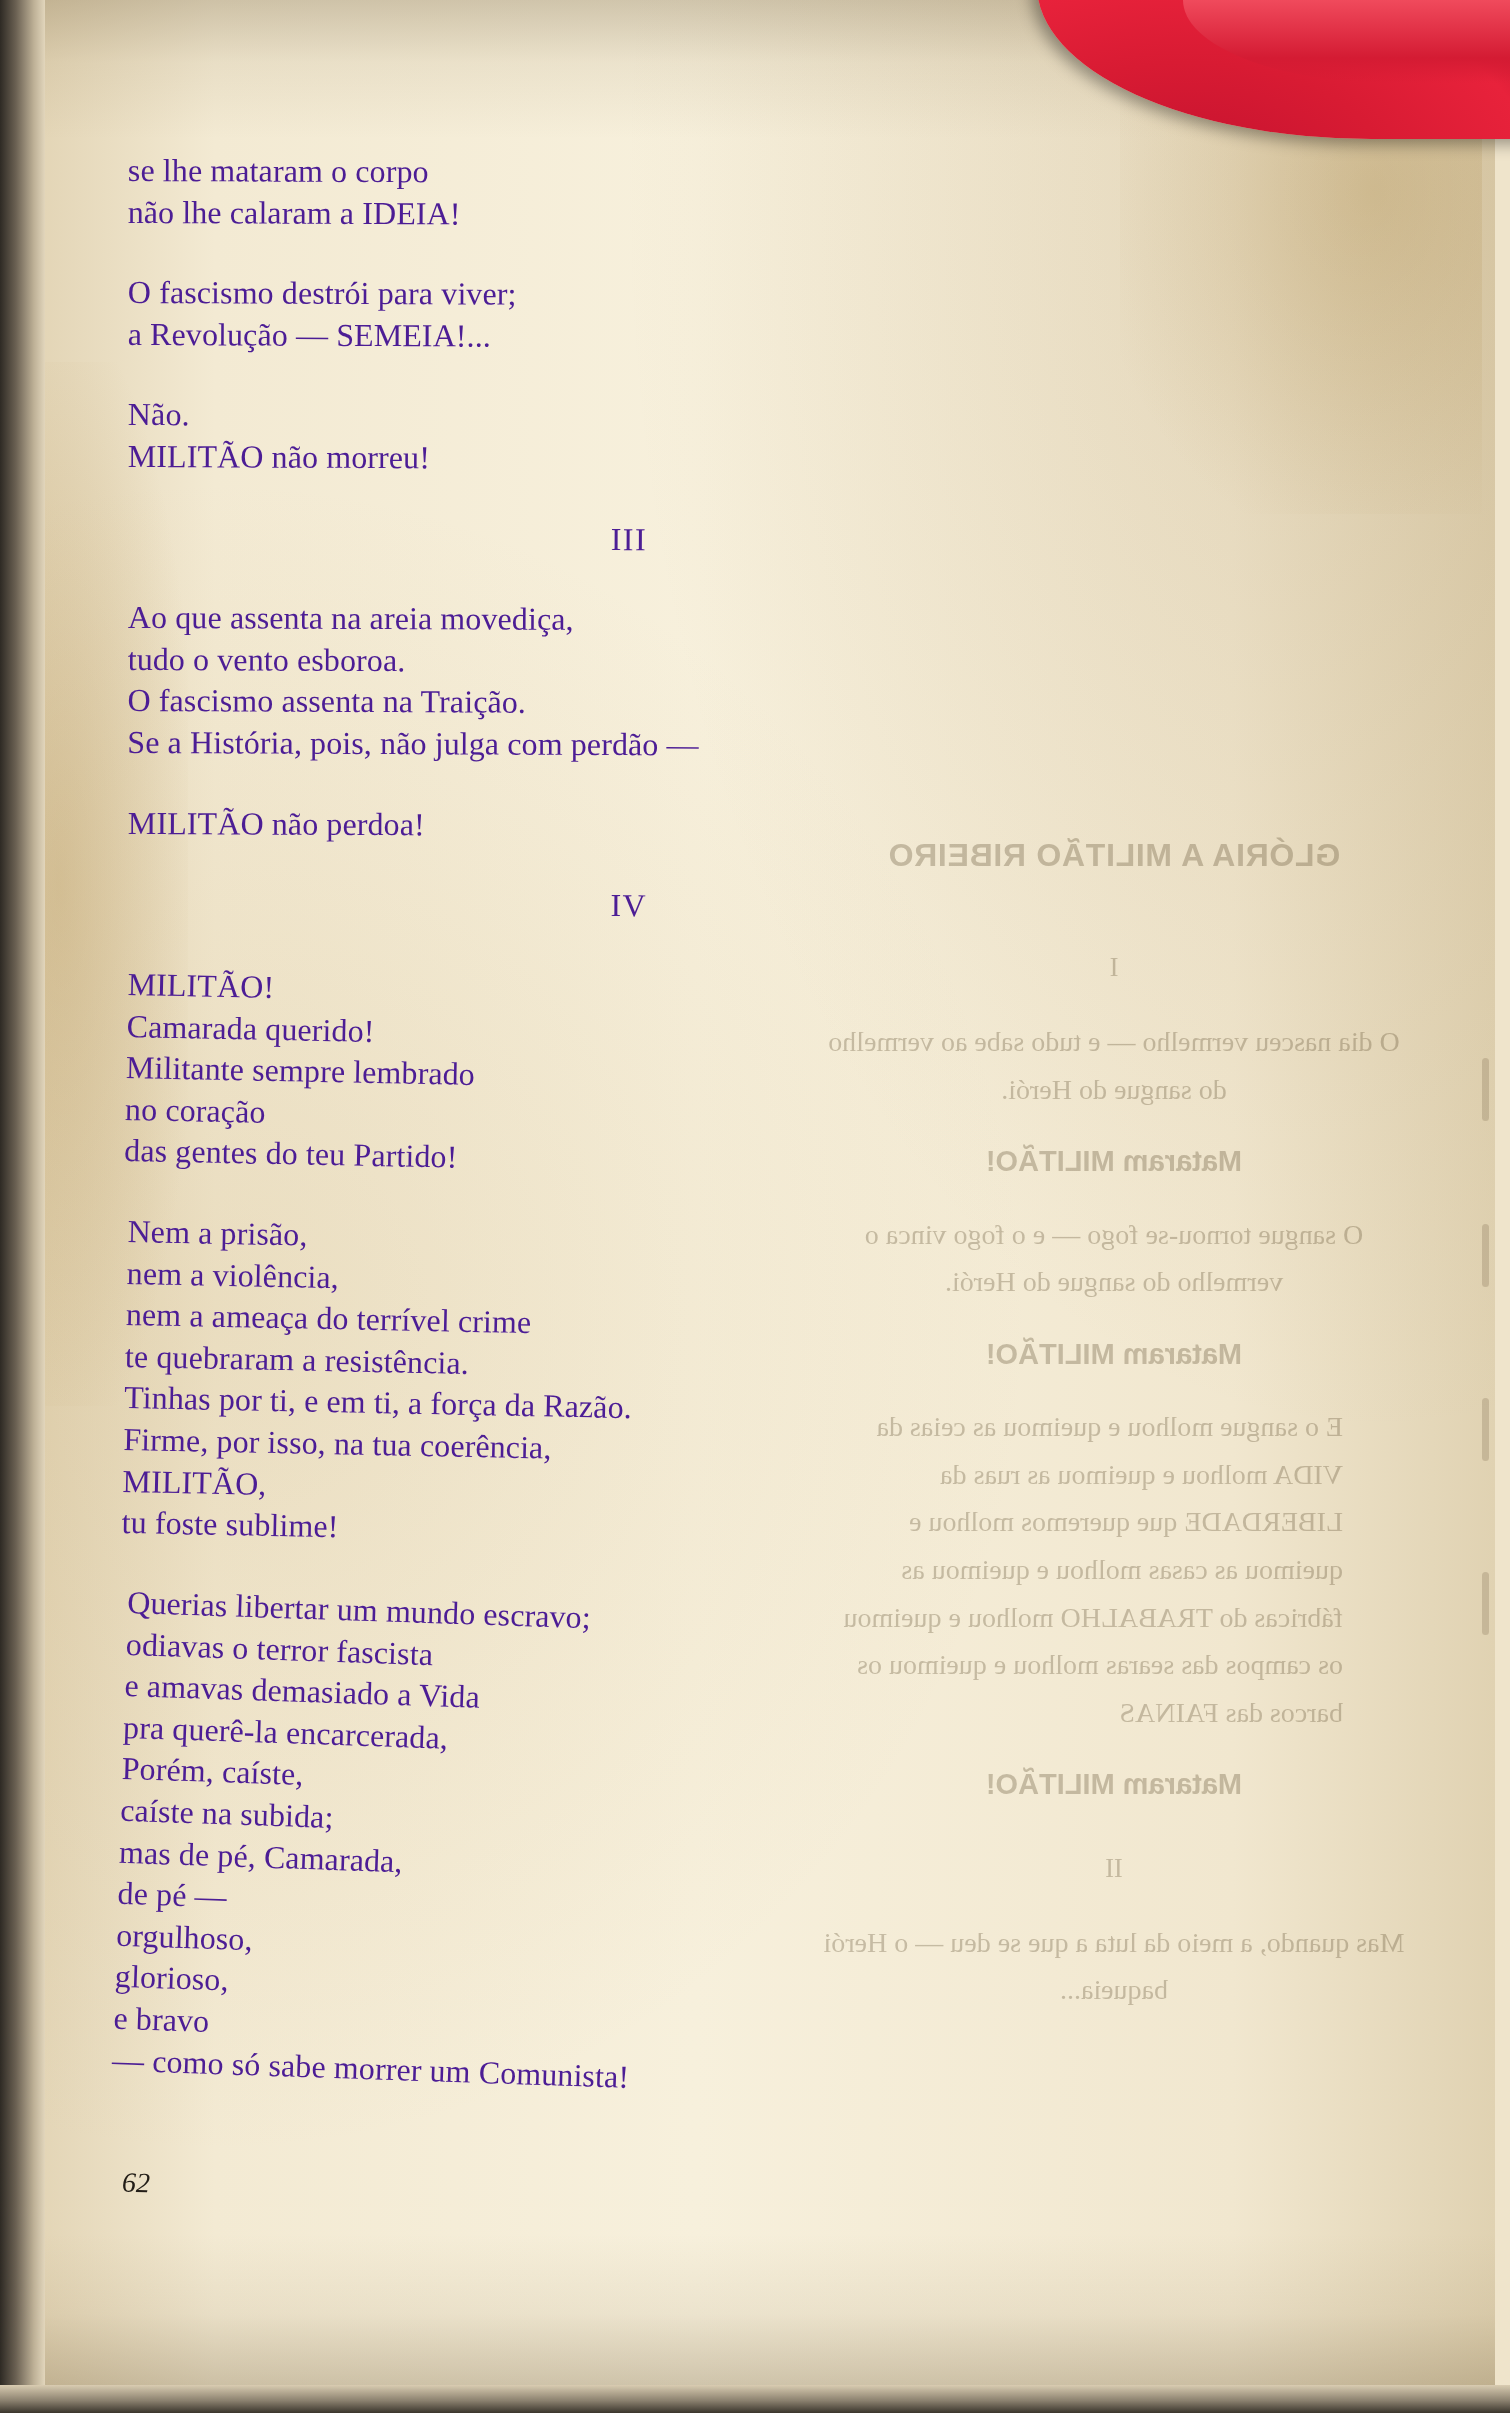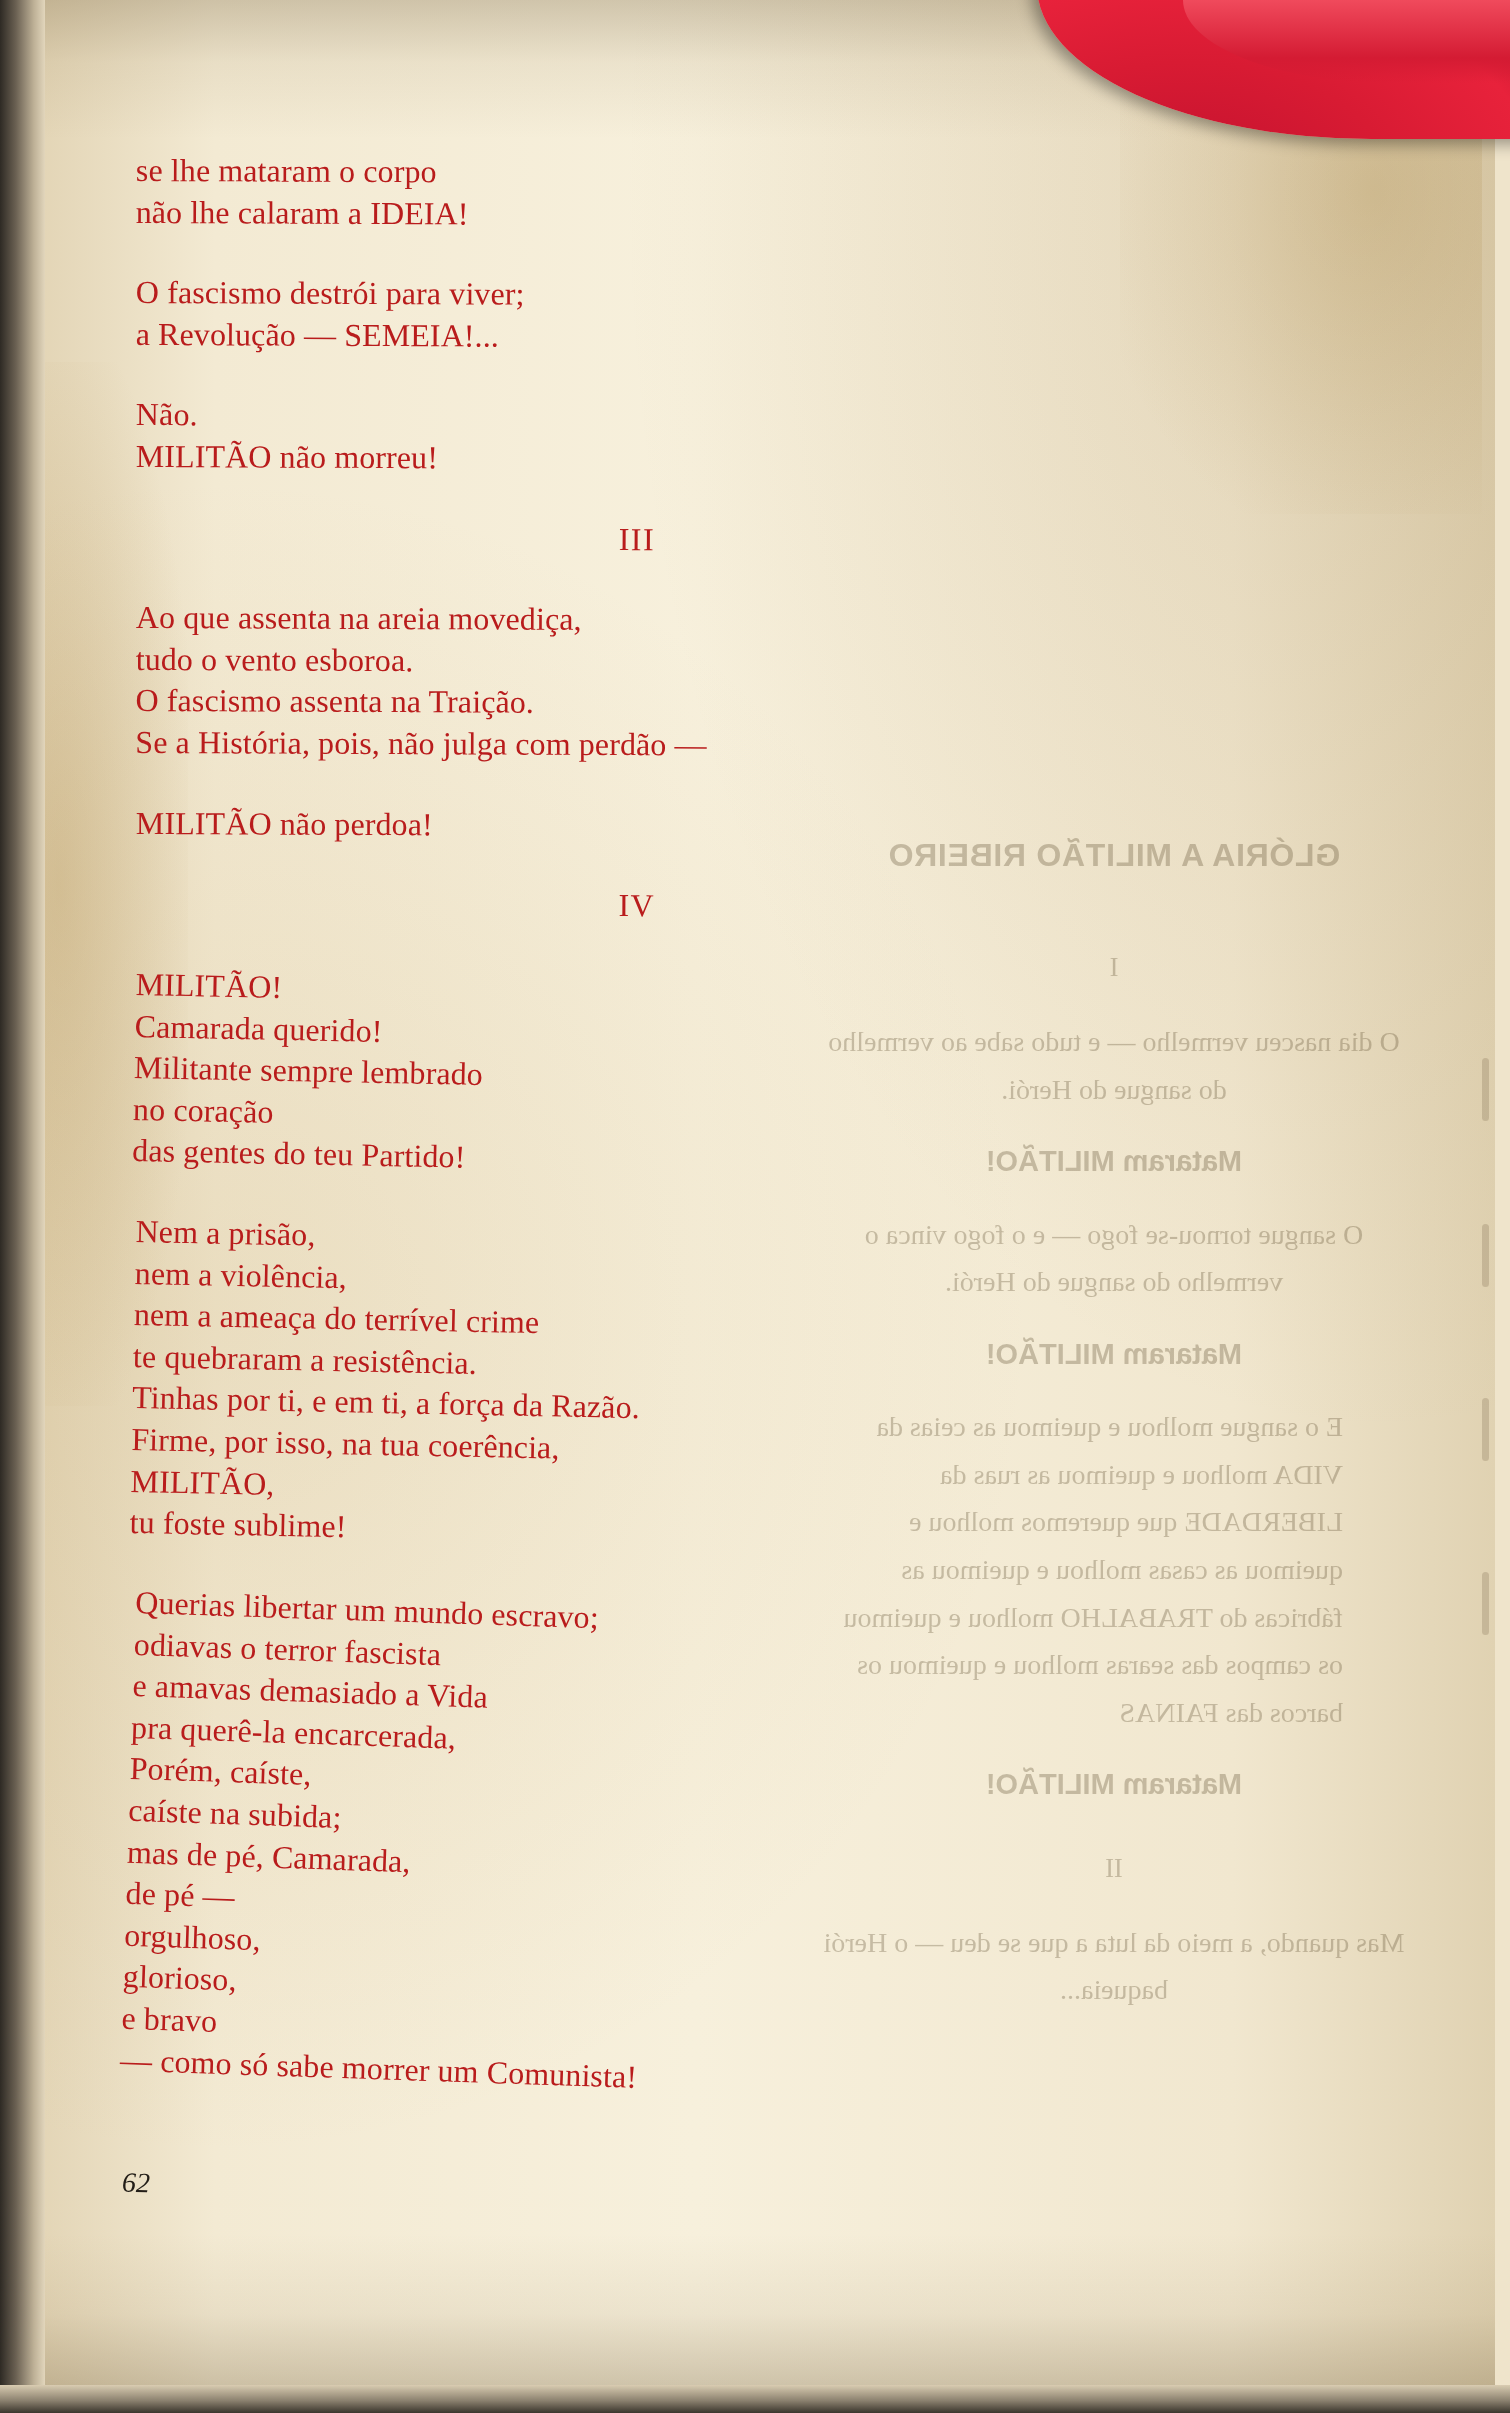--- a/index.html
+++ b/index.html
@@ -144,25 +144,25 @@
     font-size: 29px;
   }
   .showthrough .st-left {
     text-align: left;
     padding-left: 63px;
   }
 
   
   .text-col {
     position: absolute;
-    left: 136px;
+    left: 128px;
     top: 150px;
     width: 1002px;
     z-index: 4;
-    color: #b91c1c;
+    color: #4c1d95;
     font-size: 32px;
     line-height: 1.30;
     letter-spacing: 0.1px;
   }
   .stanza {
     margin-bottom: 39px;
   }
   .line {
     white-space: pre-wrap;
   }

